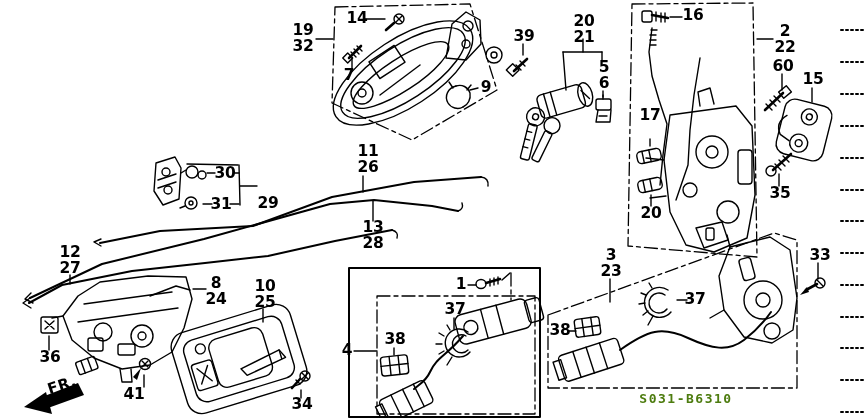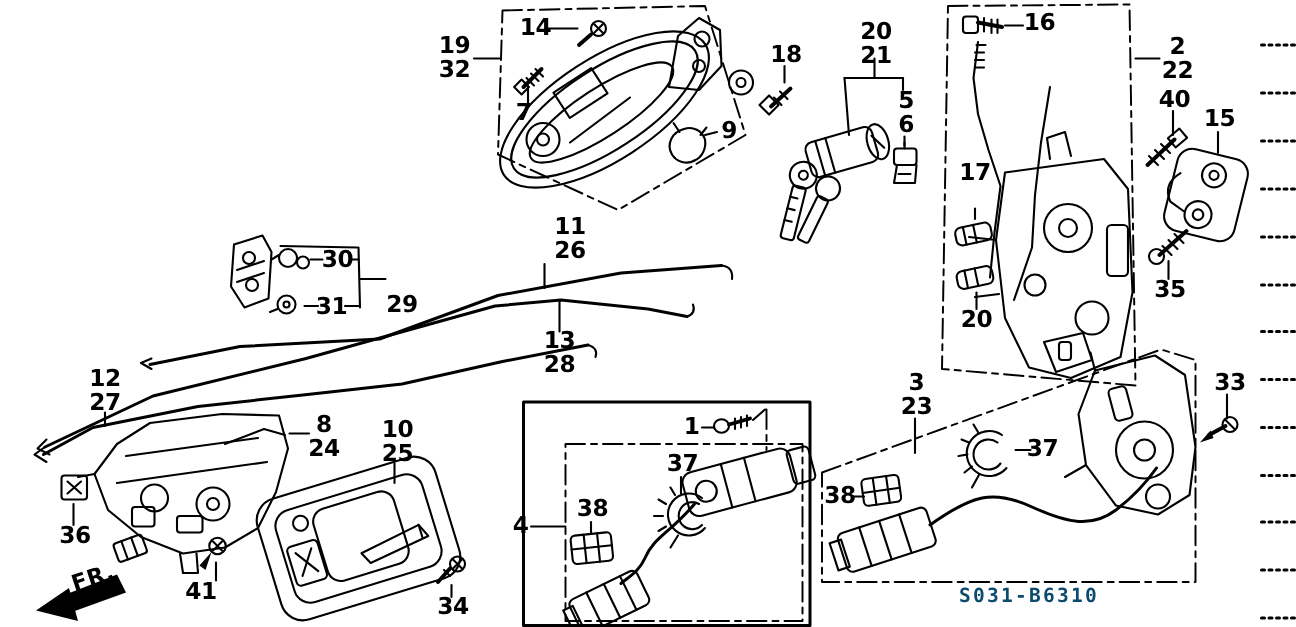--- a/index.html
+++ b/index.html
@@ -8,21 +8,21 @@
   svg.art{position:absolute;left:0;top:0;}
   svg.art *{stroke:#000;fill:none;stroke-width:1.4;stroke-linecap:round;stroke-linejoin:round;}
   svg.art .chain{stroke-dasharray:13 4 4 4;stroke-width:1.3;}
   svg.art .solid2{stroke-width:2;}
   svg.art .thick{stroke-width:2.6;}
   svg.art .fillb{fill:#000;stroke:none;}
   svg.art .dots{stroke-dasharray:2 3;stroke-width:2;}
   .callout{position:absolute;transform:translate(-50%,-50%);color:#000;
            font-weight:bold;font-size:15.5px;line-height:1.02;letter-spacing:-0.3px;
            white-space:pre-line;text-align:center;}
-  .code{position:absolute;transform:translate(-50%,-50%);color:#0c4a6e;
+  .code{position:absolute;transform:translate(-50%,-50%);color:#4d7c0f;
         font-family:"DejaVu Sans Mono","Liberation Mono",monospace;
         font-weight:bold;font-size:13px;letter-spacing:1.5px;}
   .fr{position:absolute;transform:translate(-50%,-50%) rotate(-18deg);color:#000;
       font-weight:bold;font-size:15px;letter-spacing:0.5px;}
 </style>
 </head>
 <body>
 
 <div id="stage">
 
@@ -428,37 +428,37 @@
     <line class="dots" x1="841" y1="380" x2="863" y2="380"></line>
     <line class="dots" x1="841" y1="412" x2="863" y2="412"></line>
   </g>
 </svg>
 
 <div class="callout" style="left:357px;top:19px">14</div>
 <div class="callout" style="left:303px;top:39px">19
 32</div>
 <div class="callout" style="left:349px;top:76px">7</div>
 <div class="callout" style="left:486px;top:88px">9</div>
-<div class="callout" style="left:524px;top:37px">18</div>
+<div class="callout" style="left:524px;top:37px">39</div>
 <div class="callout" style="left:584px;top:30px">20
 21</div>
 <div class="callout" style="left:604px;top:68px">5</div>
 <div class="callout" style="left:604px;top:84px">6</div>
 <div class="callout" style="left:693px;top:16px">16</div>
 <div class="callout" style="left:785px;top:40px">2
 22</div>
-<div class="callout" style="left:783px;top:67px">40</div>
+<div class="callout" style="left:783px;top:67px">60</div>
 <div class="callout" style="left:813px;top:80px">15</div>
 <div class="callout" style="left:780px;top:194px">35</div>
 <div class="callout" style="left:650px;top:116px">17</div>
 <div class="callout" style="left:651px;top:214px">20</div>
 <div class="callout" style="left:225px;top:174px">30</div>
 <div class="callout" style="left:221px;top:205px">31</div>
 <div class="callout" style="left:268px;top:204px">29</div>
-<div class="callout" style="left:380px;top:160px">11
+<div class="callout" style="left:368px;top:160px">11
 26</div>
 <div class="callout" style="left:373px;top:236px">13
 28</div>
 <div class="callout" style="left:70px;top:261px">12
 27</div>
 <div class="callout" style="left:216px;top:292px">8
 24</div>
 <div class="callout" style="left:265px;top:295px">10
 25</div>
 <div class="callout" style="left:50px;top:358px">36</div>

